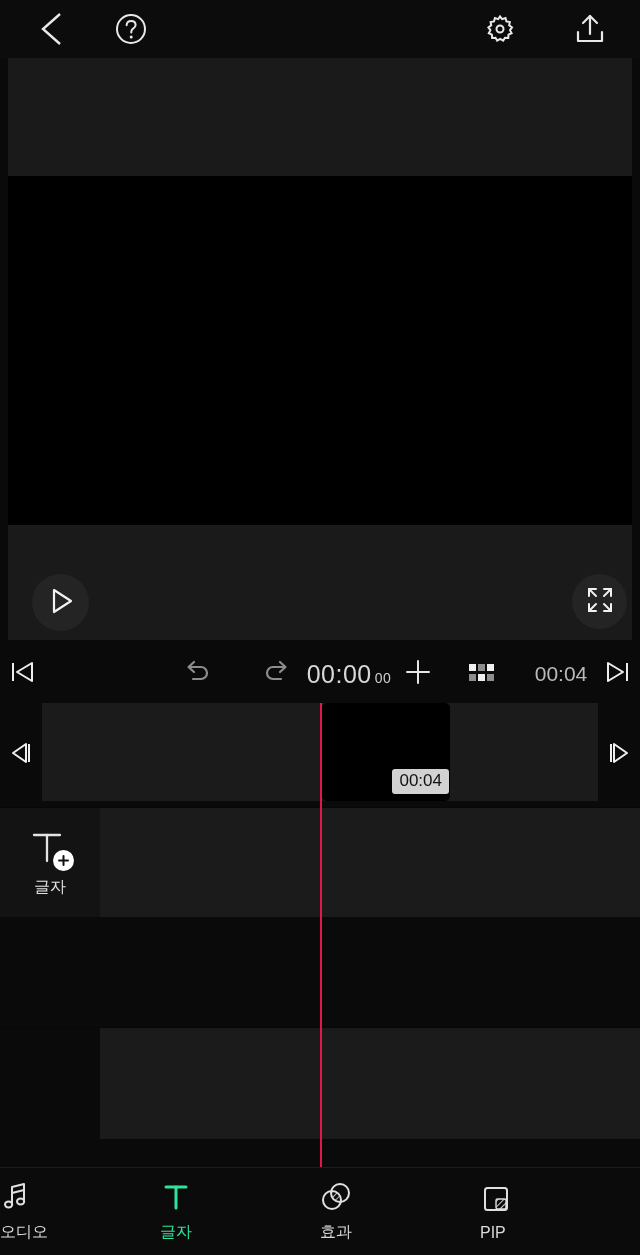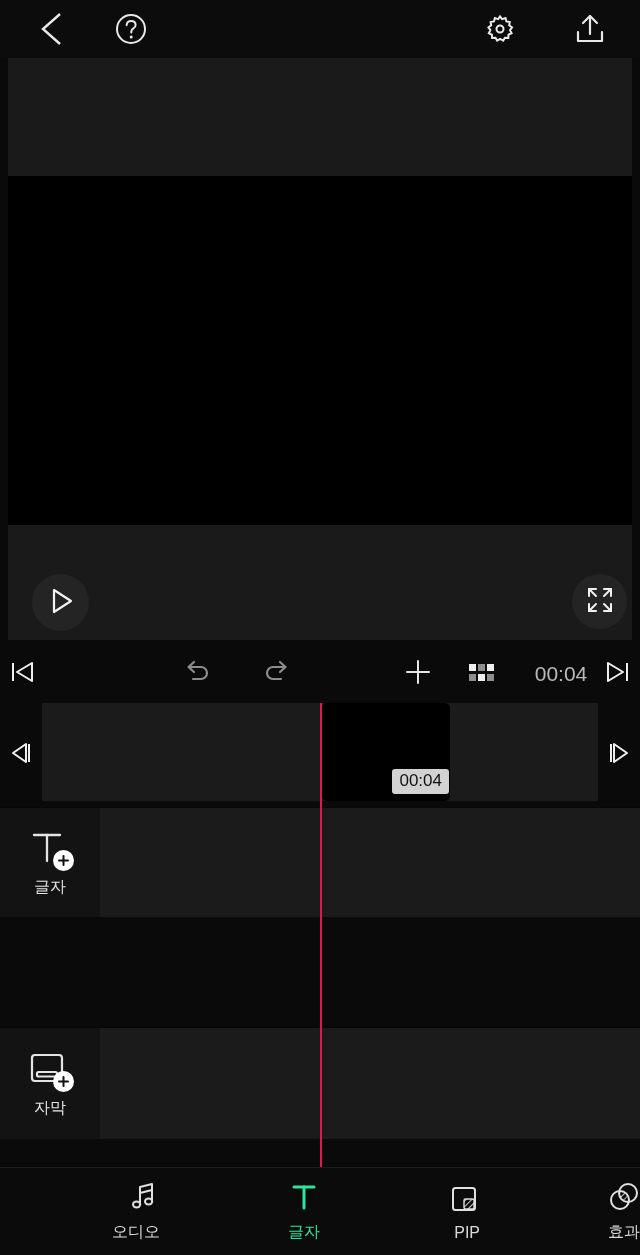--- a/index.html
+++ b/index.html
@@ -132,21 +132,21 @@
   .plus-badge svg { display:block; }
 
   
   .bottomnav {
     position:absolute; bottom:0; left:0; width:640px; height:88px;
     background:#0b0b0b; border-top:1px solid #1c1c1c;
     display:flex; align-items:center;
   }
   .nav-item {
     flex:1; height:88px;
-    display:flex; flex-direction:column; align-items:flex-end;
+    display:flex; flex-direction:column; align-items:flex-start;
     justify-content:center; gap:8px;
   }
   .nav-item .nlabel { font-size:16px; color:#d9d9d9; }
   .nav-item.active .nlabel { color:#2fe39c; }
   .nav-ico { height:34px; display:flex; align-items:center; justify-content:center; }
 </style>
 </head>
 <body>
 
 <div id="app">
@@ -241,20 +241,26 @@
     </div>
     <div class="item tl-redo">
       <span>
         <svg width="30" height="26" viewBox="0 0 30 26">
           <g fill="none" stroke="#8d8d8d" stroke-width="2.2" stroke-linecap="round" stroke-linejoin="round">
             <path d="M23 8H12a6 6 0 0 0 0 12h8"></path>
               <polyline points="19,3 24.5,8 19,13"></polyline>
           </g>
         </svg>
       </span>
+    </div>
+    <div class="item tl-time">
+      <div class="timecode">
+        <span>00:00</span>
+        <span class="frames">00</span>
+      </div>
     </div>
     <div class="item tl-plus">
       <span>
         <svg width="30" height="30" viewBox="0 0 30 30">
           <g stroke="#e6e6e6" stroke-width="2" stroke-linecap="round">
             <line x1="15" y1="4" x2="15" y2="26"></line>
               <line x1="4" y1="15" x2="26" y2="15"></line>
           </g>
         </svg>
       </span>
@@ -333,39 +339,20 @@
               </svg>
           </span>
         </span>
         <span class="cap">글자</span>
       </div>
     </div>
 
 
     <div class="row r2">
       <div class="row-lane"></div>
-      <div class="row-label">
-        <span class="icon-wrap">
-          <svg width="46" height="42" viewBox="0 0 46 42">
-            <g fill="none" stroke="#e4e4e4" stroke-width="2.2" stroke-linejoin="round">
-              <rect x="5" y="6" width="30" height="26" rx="3"></rect>
-              <rect x="10" y="23" width="20" height="4.5" rx="1.6"></rect>
-            </g>
-          </svg>
-          <span class="plus-badge">
-            <svg width="13" height="13" viewBox="0 0 13 13">
-                <g stroke="#111" stroke-width="2" stroke-linecap="round">
-                  <line x1="6.5" y1="2" x2="6.5" y2="11"></line>
-                  <line x1="2" y1="6.5" x2="11" y2="6.5"></line>
-                </g>
-              </svg>
-          </span>
-        </span>
-        <span class="cap">자막</span>
-      </div>
     </div>
   </div>
 
   <div class="playhead"></div>
 
   <div class="bottomnav">
 
     <div class="nav-item">
       <span class="nav-ico">
         <svg width="32" height="32" viewBox="0 0 32 32">
@@ -384,50 +371,50 @@
     <div class="nav-item active">
       <span class="nav-ico">
         <svg width="32" height="32" viewBox="0 0 32 32">
           <g fill="none" stroke="#2fe39c" stroke-width="3" stroke-linecap="round">
             <line x1="6" y1="6" x2="26" y2="6"></line>
               <line x1="16" y1="6" x2="16" y2="27"></line>
           </g>
         </svg>
       </span>
       <span class="nlabel">글자</span>
-    </div>
-
-    <div class="nav-item">
-      <span class="nav-ico">
-        <svg width="32" height="32" viewBox="0 0 32 32">
-          <defs>
-            <pattern id="hatch" width="4" height="4" patternTransform="rotate(45)" patternUnits="userSpaceOnUse">
-              <line x1="0" y1="0" x2="0" y2="4" stroke="#e0e0e0" stroke-width="1.8"></line>
-            </pattern>
-          </defs>
-          <rect x="5" y="5" width="22" height="22" rx="2.5" fill="none" stroke="#e0e0e0" stroke-width="2"></rect>
-          <rect x="16" y="16" width="10" height="10" rx="1.5" fill="url(#hatch)" stroke="#e0e0e0" stroke-width="1.4"></rect>
-        </svg>
-      </span>
-      <span class="nlabel">PIP</span>
     </div>
 
     <div class="nav-item">
       <span class="nav-ico">
         <svg width="32" height="32" viewBox="0 0 32 32">
           <defs>
             <pattern id="hatch2" width="4" height="4" patternTransform="rotate(45)" patternUnits="userSpaceOnUse">
               <line x1="0" y1="0" x2="0" y2="4" stroke="#e0e0e0" stroke-width="1.6"></line>
             </pattern>
             <clipPath id="lens">
               <circle cx="12" cy="19" r="9"></circle>
             </clipPath>
           </defs>
           <circle cx="20" cy="12" r="9" fill="url(#hatch2)" clip-path="url(#lens)"></circle>
           <circle cx="12" cy="19" r="9" fill="none" stroke="#e0e0e0" stroke-width="2"></circle>
           <circle cx="20" cy="12" r="9" fill="none" stroke="#e0e0e0" stroke-width="2"></circle>
         </svg>
       </span>
       <span class="nlabel">효과</span>
     </div>
+
+    <div class="nav-item">
+      <span class="nav-ico">
+        <svg width="32" height="32" viewBox="0 0 32 32">
+          <defs>
+            <pattern id="hatch" width="4" height="4" patternTransform="rotate(45)" patternUnits="userSpaceOnUse">
+              <line x1="0" y1="0" x2="0" y2="4" stroke="#e0e0e0" stroke-width="1.8"></line>
+            </pattern>
+          </defs>
+          <rect x="5" y="5" width="22" height="22" rx="2.5" fill="none" stroke="#e0e0e0" stroke-width="2"></rect>
+          <rect x="16" y="16" width="10" height="10" rx="1.5" fill="url(#hatch)" stroke="#e0e0e0" stroke-width="1.4"></rect>
+        </svg>
+      </span>
+      <span class="nlabel">PIP</span>
+    </div>
   </div>
 
 </div>
 
 </body></html>

